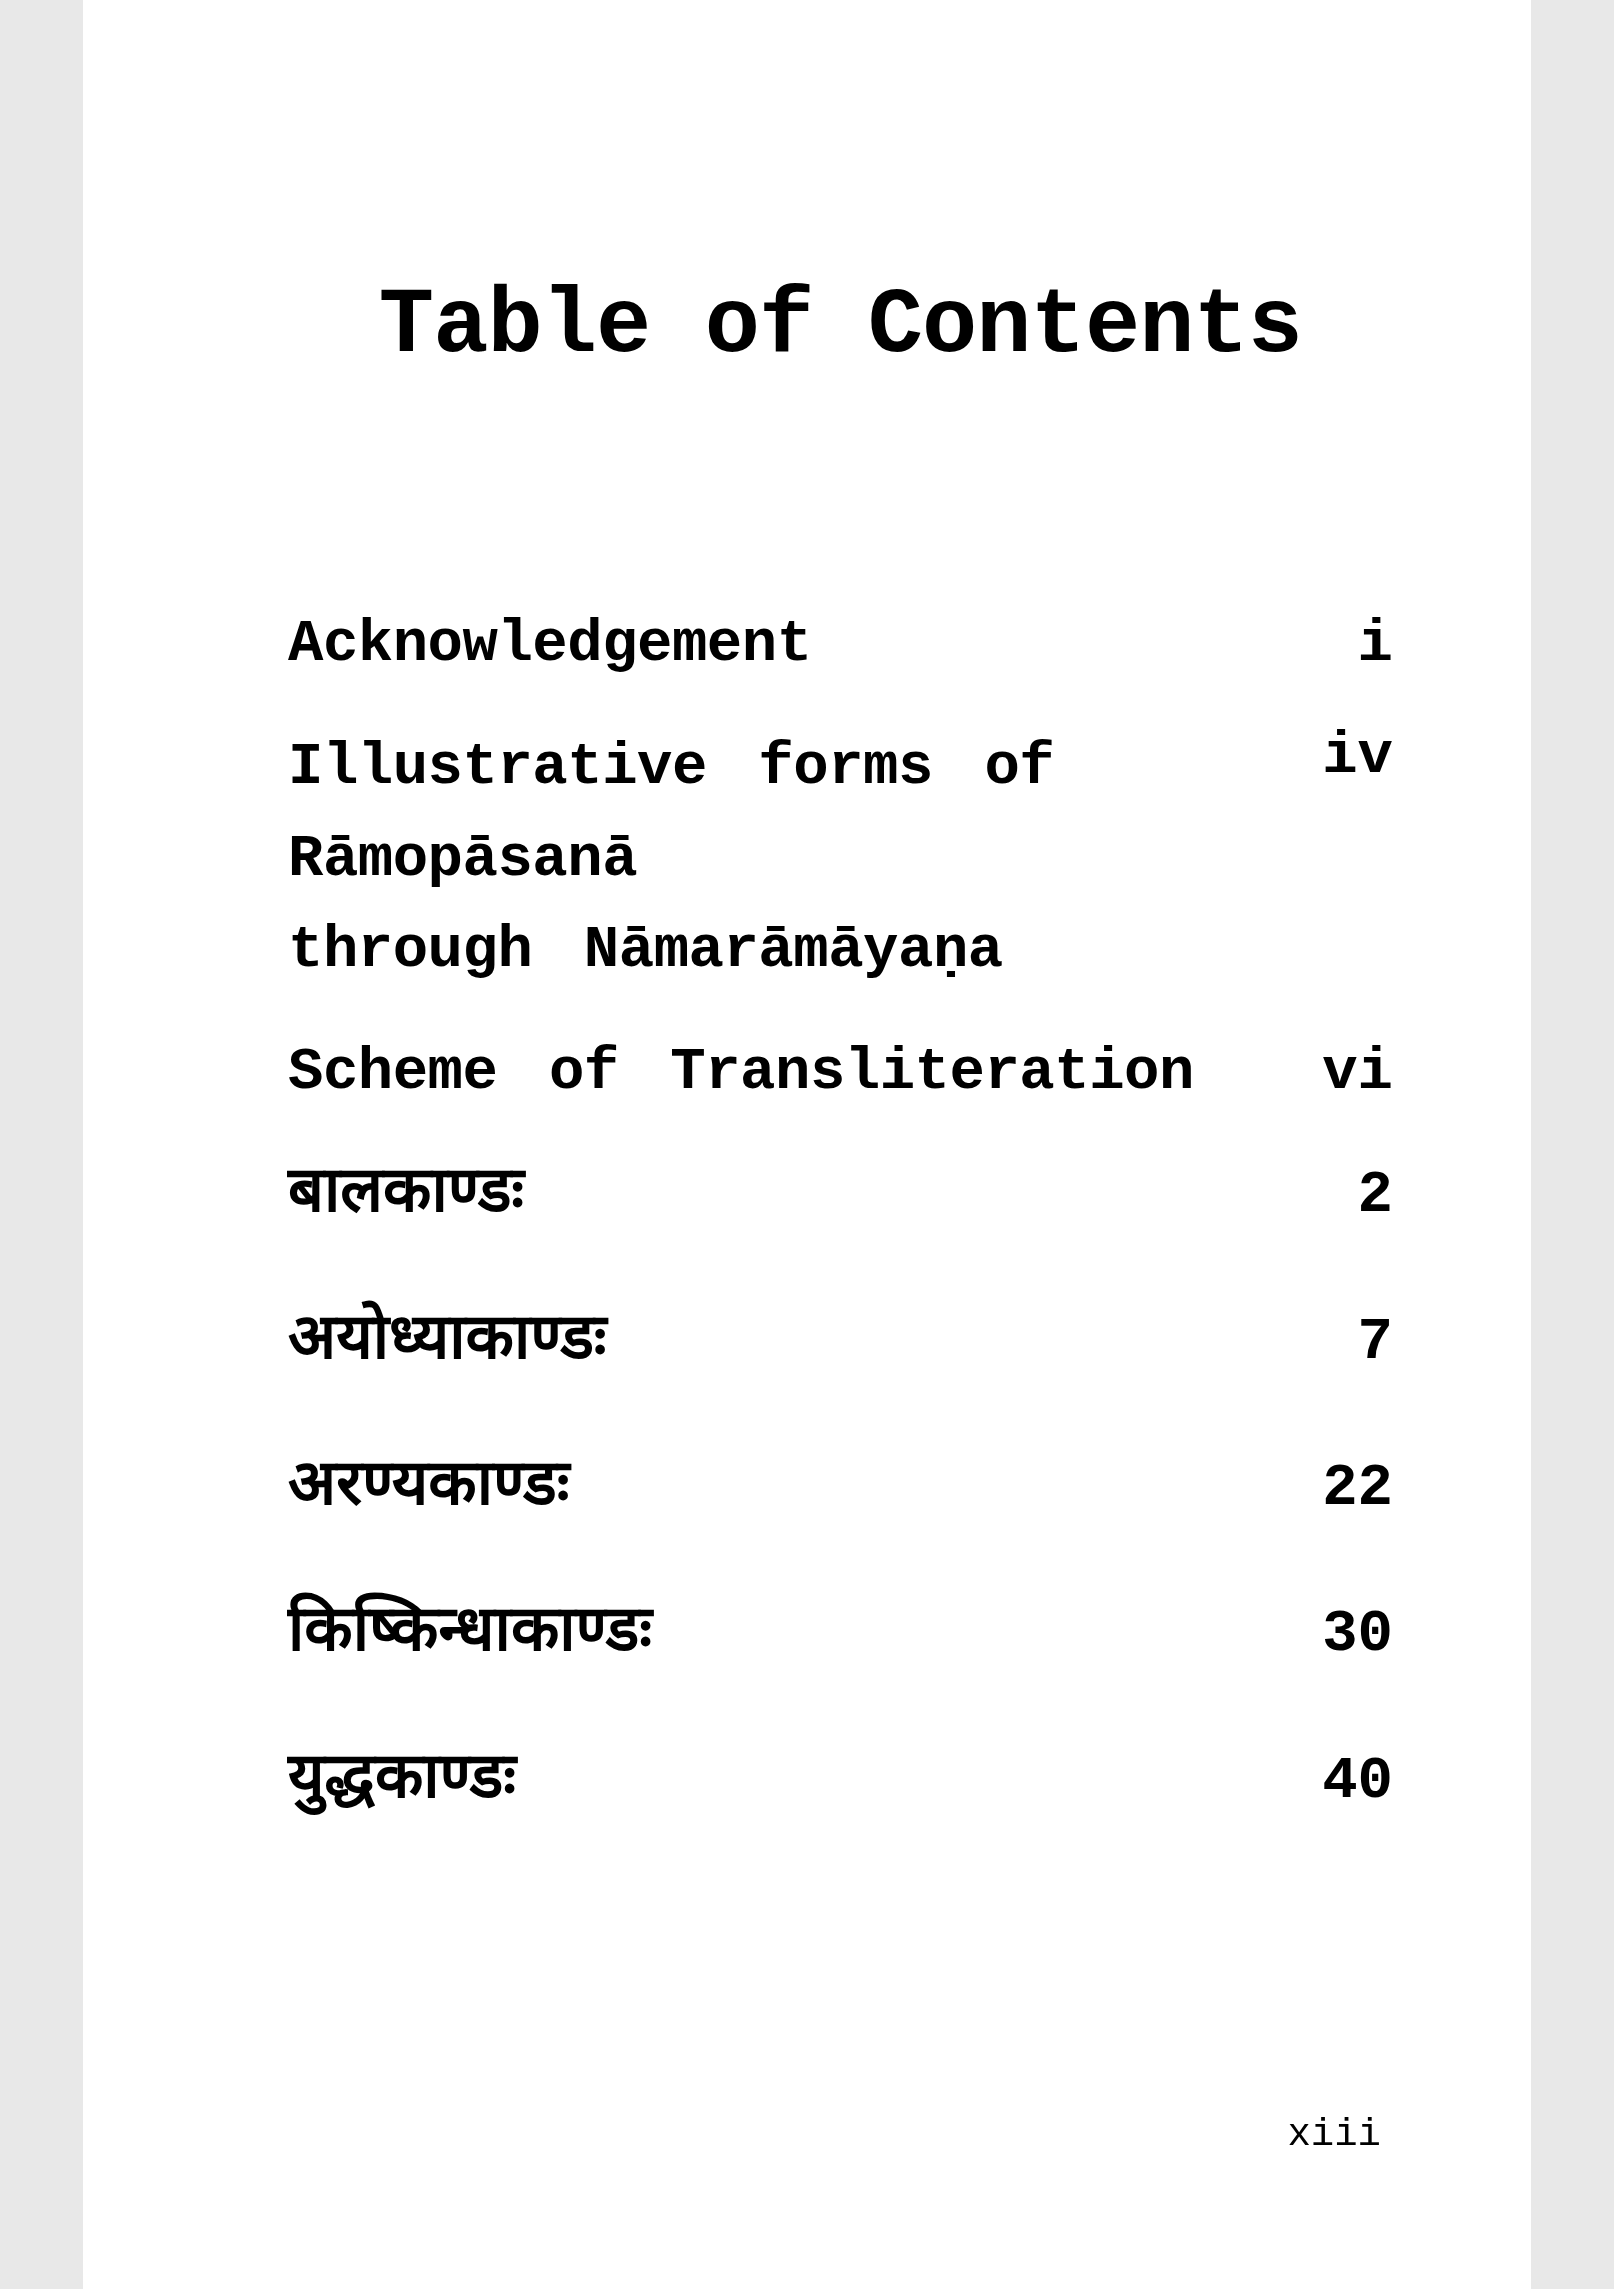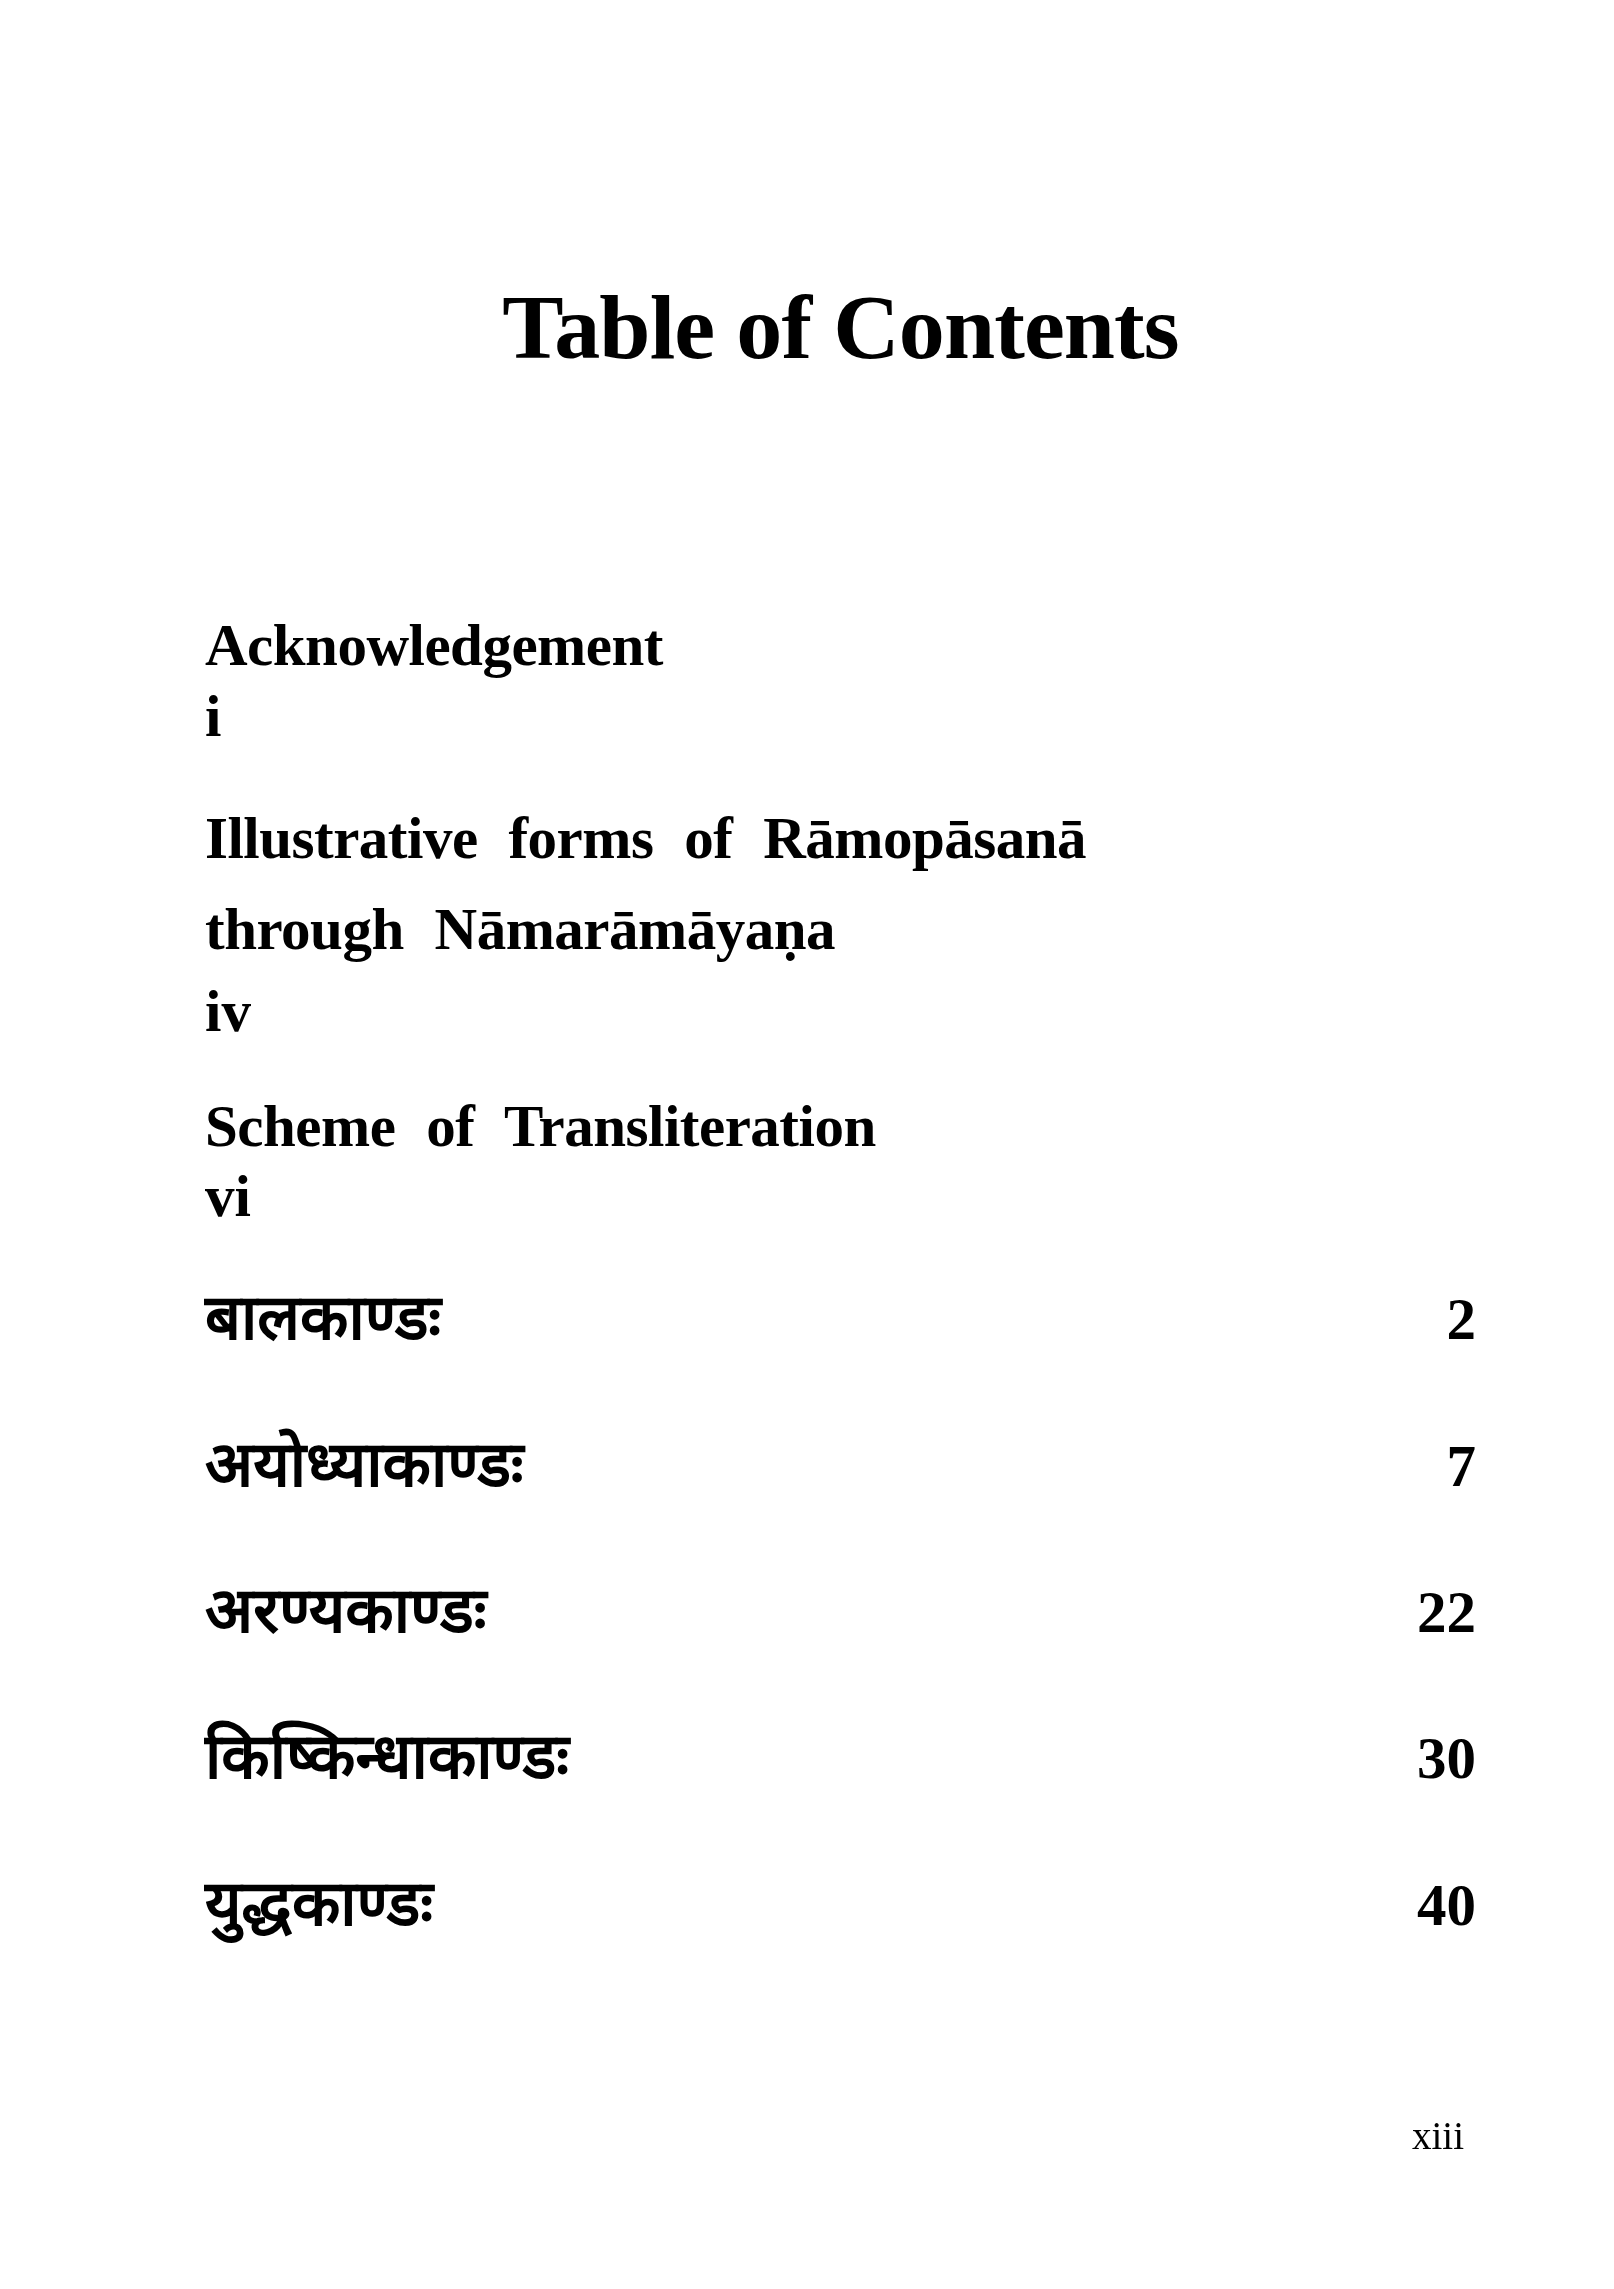--- a/index.html
+++ b/index.html
@@ -3,26 +3,26 @@
 <meta charset="utf-8">
 <title>Table of Contents</title>
 <style>
   html, body {
     margin: 0;
     padding: 0;
     background: #e8e8e8;
   }
   .page {
     position: relative;
-    width: 1614px;
+    width: 1448px;
     height: 2290px;
     margin: 0 auto;
     background: #ffffff;
     color: #000000;
-    font-family: Liberation Serif, serif;
+    font-family: Liberation Mono, monospace;
     box-sizing: border-box;
     padding: 0 138px 0 205px;
     overflow: hidden;
   }
   .title {
     margin: 0;
     padding-top: 272px;
     font-size: 92px;
     line-height: 1.2;
     font-weight: bold;
@@ -36,21 +36,20 @@
   .row {
     display: flex;
     justify-content: space-between;
     align-items: baseline;
     font-weight: bold;
   }
   .row.en {
     font-size: 59px;
     line-height: 1.2;
     margin-bottom: 41px;
-    flex-direction: column;
   }
   .row.en .label {
     word-spacing: 16.6px;
     letter-spacing: -0.5px;
   }
   .row.multi {
     align-items: flex-start;
   }
   .row.multi .label {
     line-height: 1.55;

